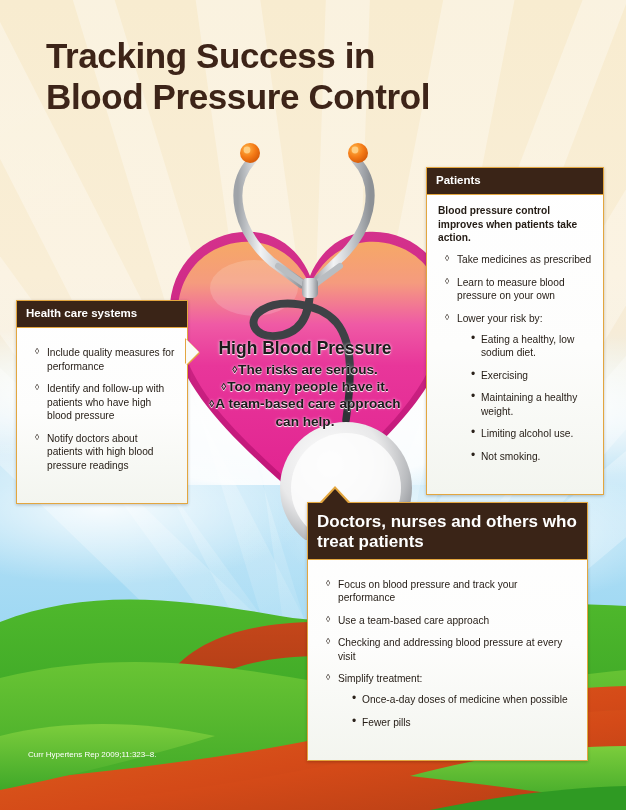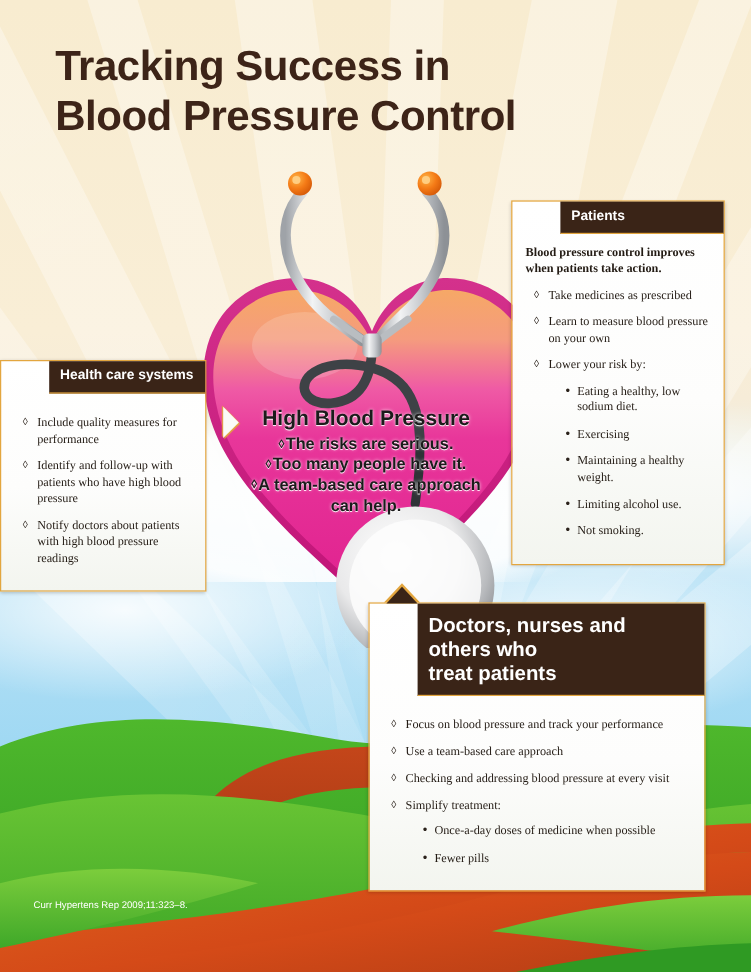--- a/index.html
+++ b/index.html
@@ -92,44 +92,43 @@
     background: linear-gradient(to bottom, #ffffff 0%, #fdfdfc 55%, #f3f5ef 100%);
     box-shadow: 0 1px 3px rgba(0,0,0,.22);
   }
   .box-head {
     background:#3a2417;
     color:#ffffff;
     font-weight:700;
     padding:6px 9px 7px;
     line-height:1.17;
     border-bottom:1.6px solid #e3a63f;
-    margin-left:40px;
-  }
-  .box-body { padding:9px 11px 11px; color:#231b14;font-family:Liberation Serif, serif; }
+  }
+  .box-body { padding:9px 11px 22px; color:#231b14; }
   .box-intro { font-weight:700; font-size:10.2px; line-height:1.3; }
 
   ul.lvl1 { list-style:none; margin:9px 0 0 7px; }
   ul.lvl1 > li {
     position:relative; padding-left:12px; margin-bottom:9px;
     font-size:10.2px; line-height:1.32;
   }
   ul.lvl1 > li > .dia {
     position:absolute; left:0; top:0px; font-size:8.5px; color:#2a211a;
   }
   ul.lvl2 { list-style:none; margin:8px 0 0 13px; }
   ul.lvl2 > li {
     position:relative; padding-left:11px; margin-bottom:9px;
     font-size:10.2px; line-height:1.32;
   }
   ul.lvl2 > li > .dot {
     position:absolute; left:1px; top:-1px; font-size:12px; color:#2a211a; line-height:1.1;
   }
 
   
-  #box-hcs   { left:0;  top:300px; width:172px; }
+  #box-hcs   { left:16px;  top:300px; width:172px; }
   #box-hcs .box-head { font-size:11.5px; }
   #box-pat   { left:426px; top:167px; width:178px; }
   #box-pat .box-head { font-size:11.5px; }
   #box-doc   { left:307px; top:502px; width:281px; }
   #box-doc .box-head { font-size:17px; padding-top:9px; }
 
   
   .arrow-right {
     position:absolute; left:186px; top:339px; width:0; height:0;
     border-top:13px solid transparent;

